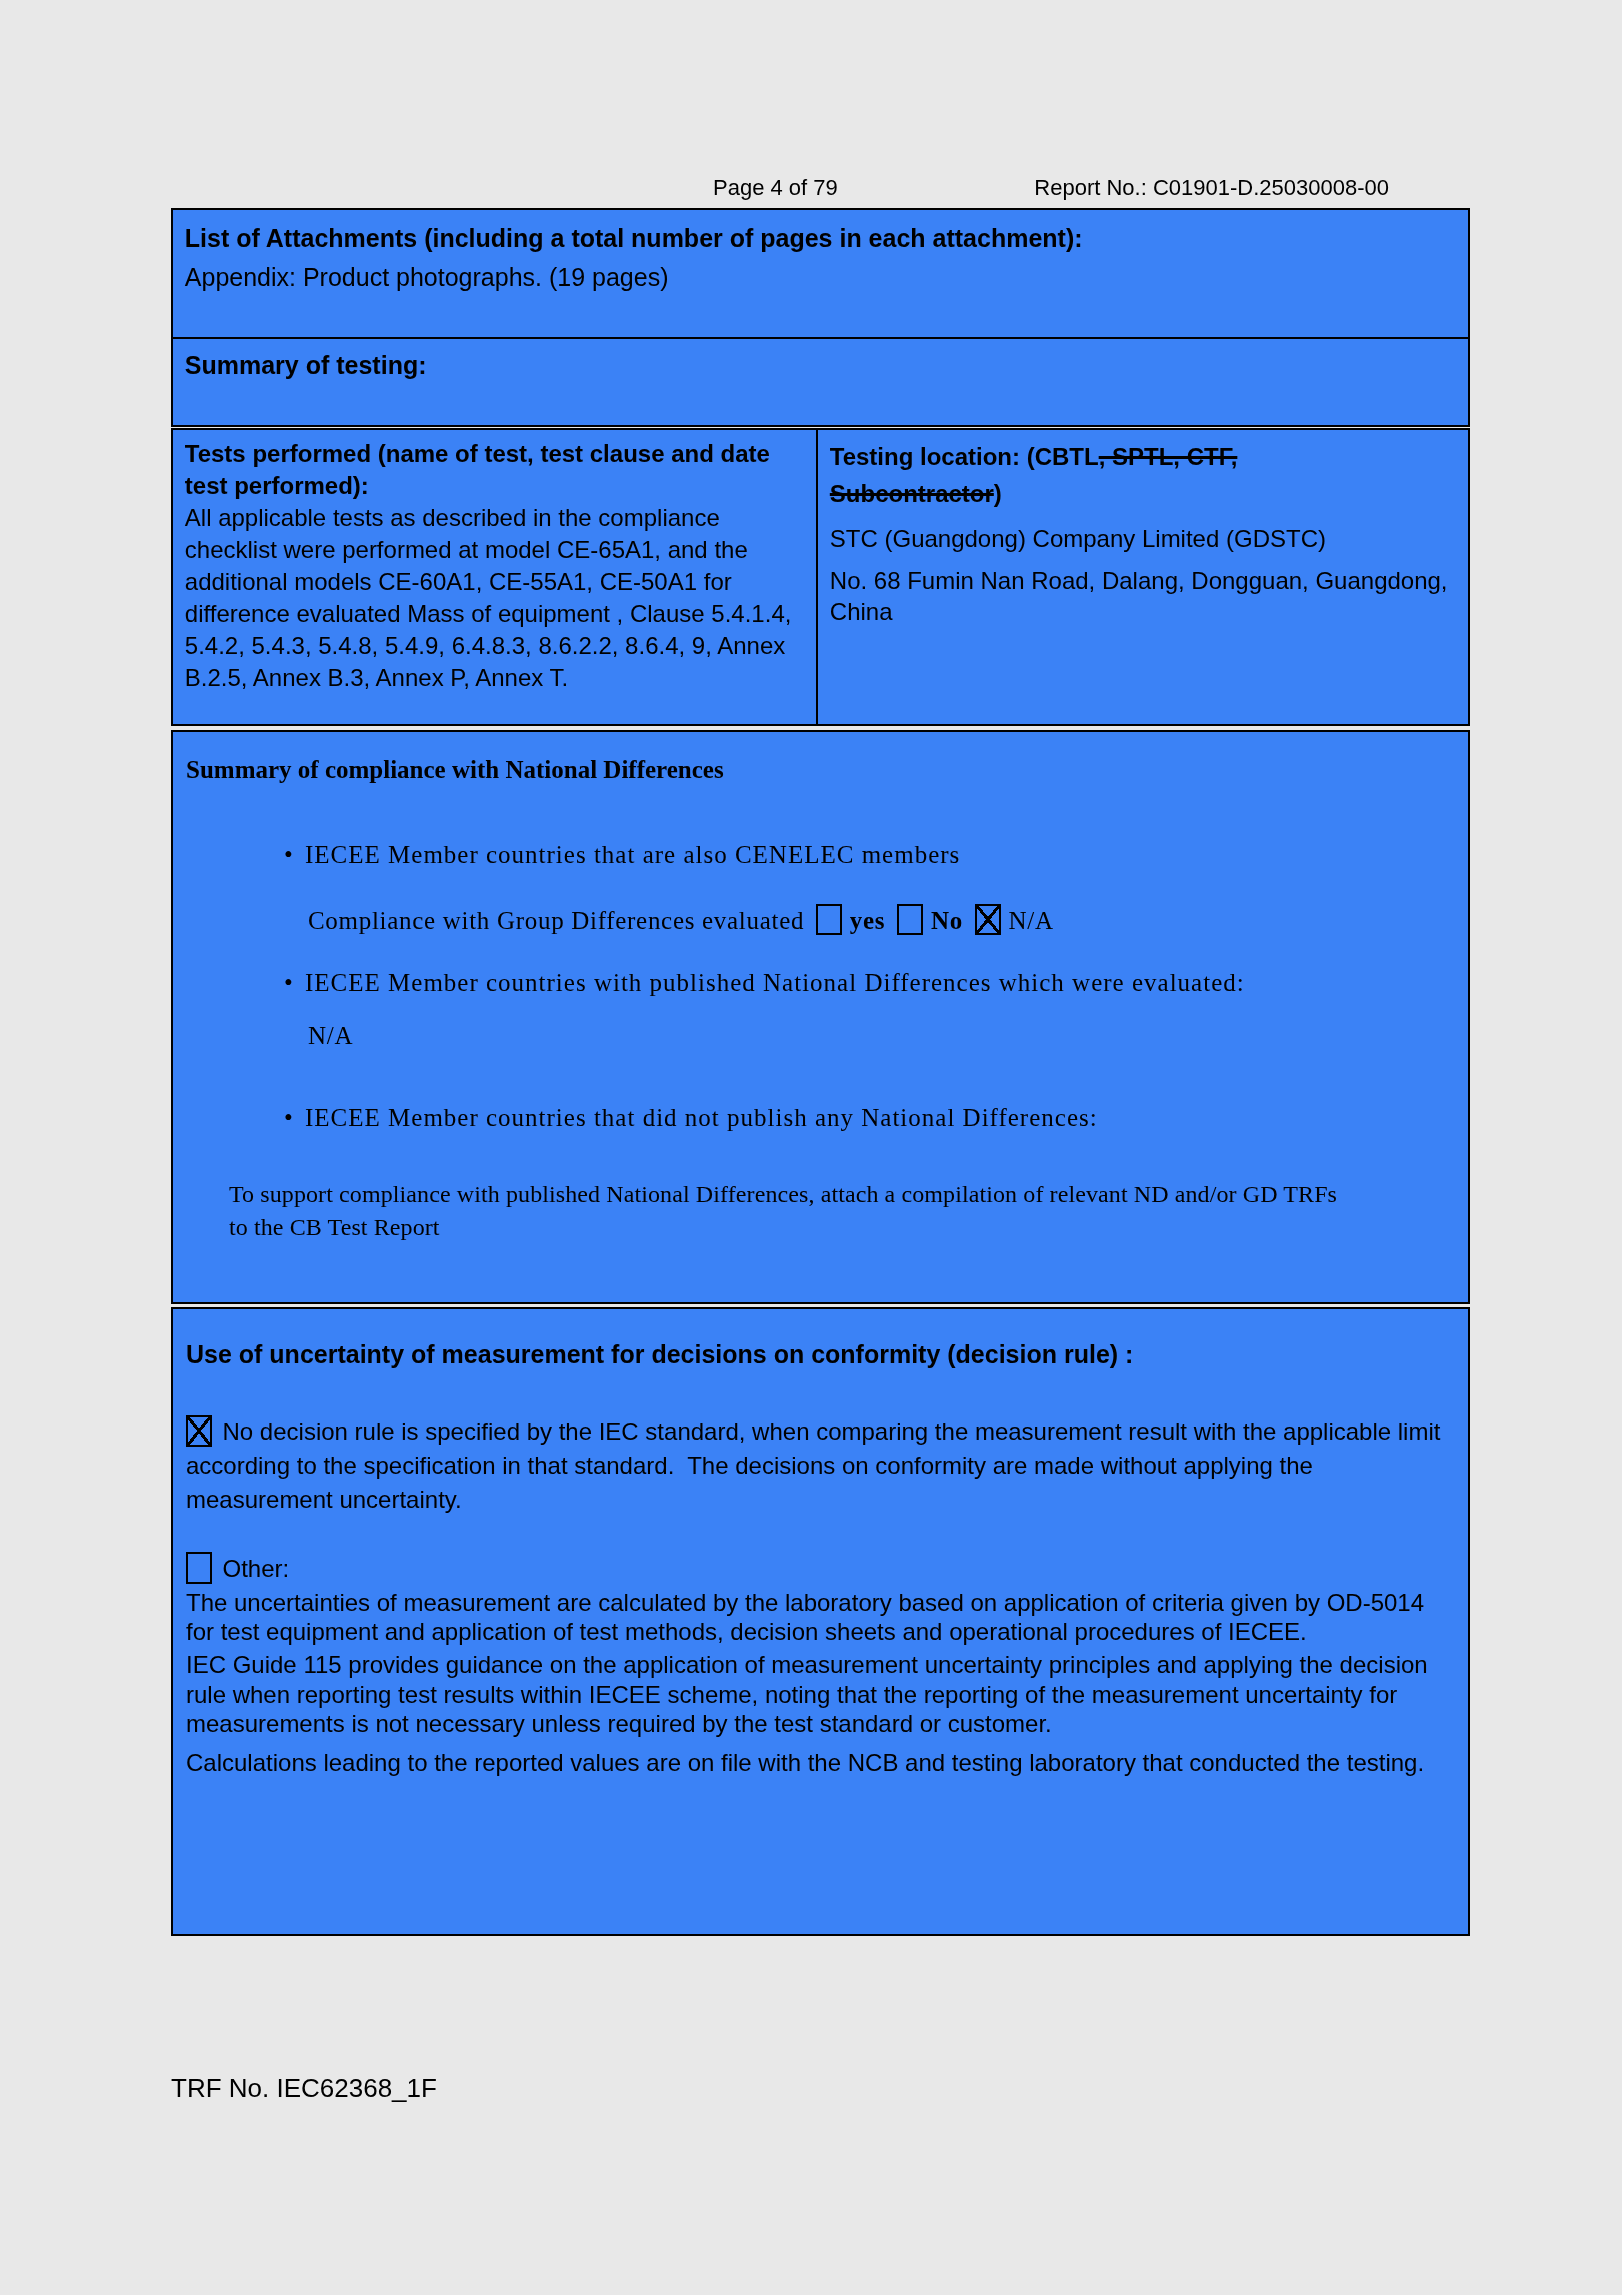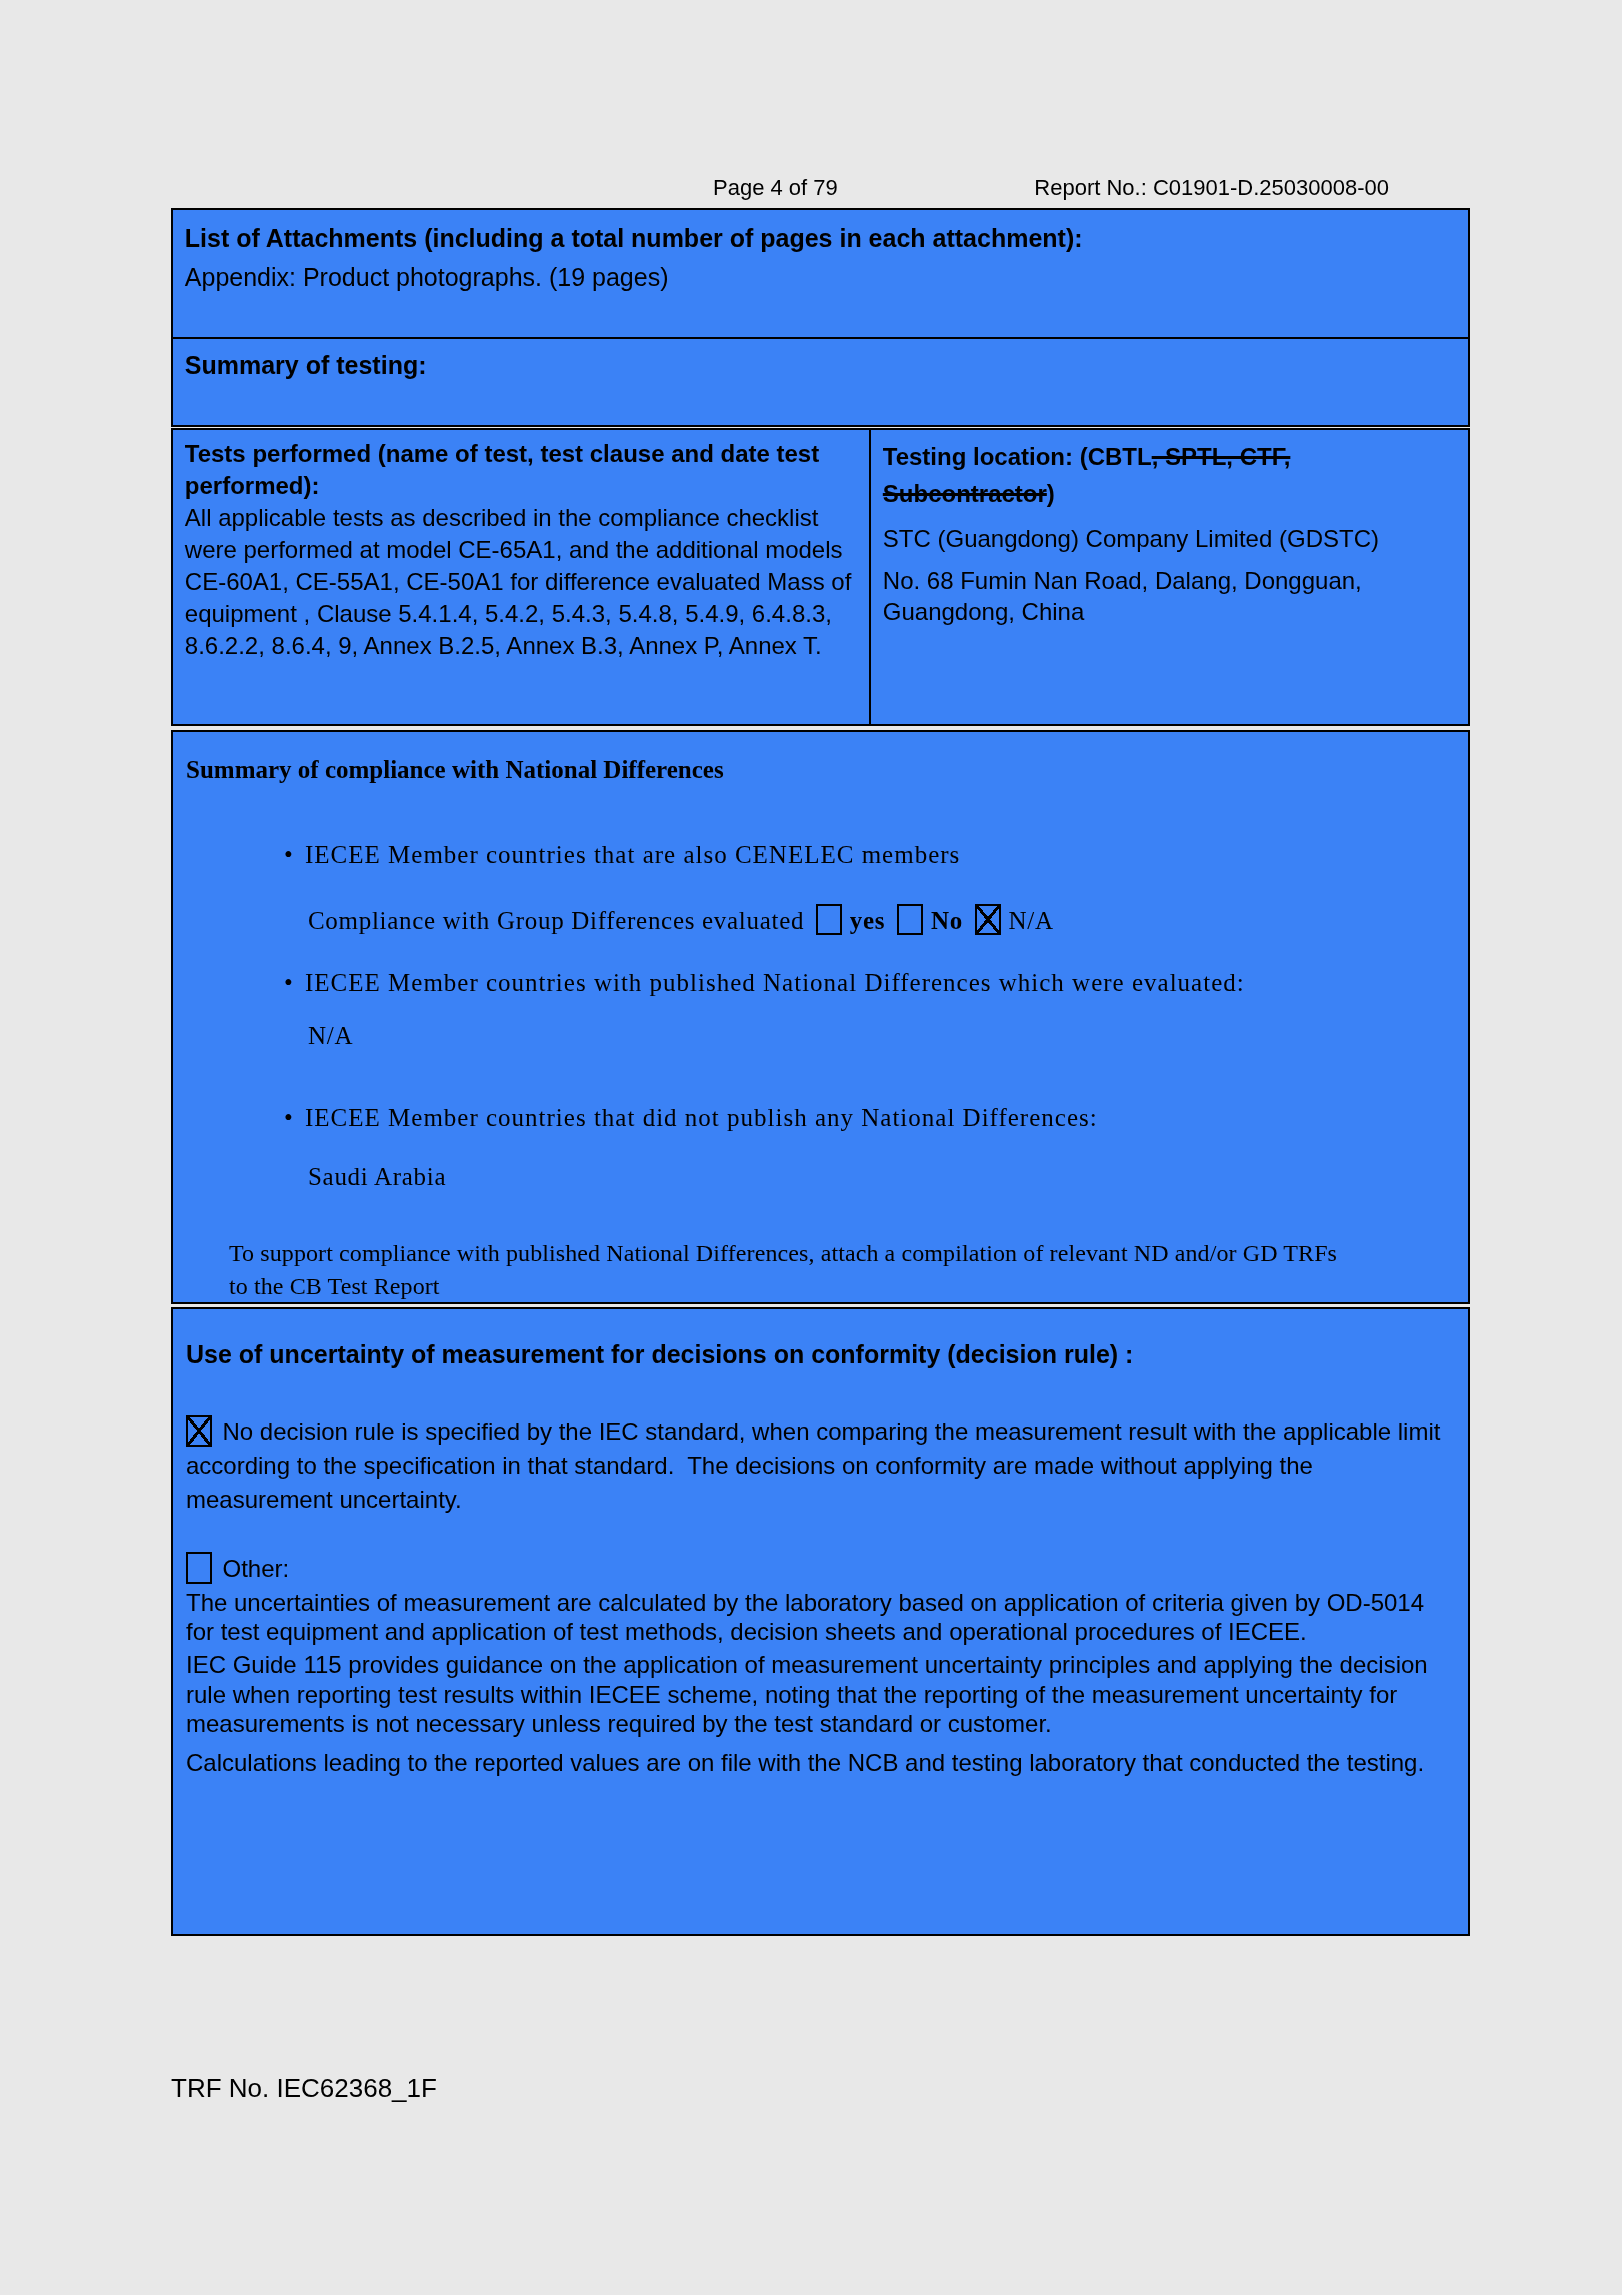--- a/index.html
+++ b/index.html
@@ -24,21 +24,21 @@
   .tbl{border:2px solid #000;box-sizing:border-box;background:#3b82f6;overflow:hidden;}
 
   
   .tableA{height:219px;}
   .rowA1{height:129px;border-bottom:2.6px solid #000;box-sizing:border-box;padding:13.7px 11.8px 0 11.8px;font-size:25px;line-height:29px;}
   .rowA1 .body{margin-top:10.5px;font-weight:normal;}
   .rowA2{height:82px;box-sizing:border-box;padding:12.4px 11.8px 0 11.8px;font-size:25px;line-height:29px;}
 
   
   .tableB{margin-top:1.3px;height:298px;display:flex;}
-  .cellL{width:698px;border-right:2px solid #000;box-sizing:border-box;padding:7.9px 10.5px 0 11.8px;font-size:24px;line-height:32px;}
+  .cellL{width:645px;border-right:2px solid #000;box-sizing:border-box;padding:7.9px 10.5px 0 11.8px;font-size:24px;line-height:32px;}
   .cellL .body{font-weight:normal;}
   .cellR{flex:1;box-sizing:border-box;padding:7.9px 10.5px 0 11.8px;font-size:24px;line-height:31px;}
   .locHeading{line-height:37px;margin-bottom:10.5px;}
   .cellR .company{margin-bottom:11.8px;}
 
   
   .tableC{margin-top:3.3px;height:574px;padding:23px 14.4px 0 13px;box-sizing:border-box;font-size:25px;line-height:29px;font-family:Liberation Serif, serif;}
   .bulletLine{position:relative;padding-left:119px;letter-spacing:1px;}
   .bulletLine::before{content:"\2022";position:absolute;left:98px;top:0;}
   .subLine{padding-left:122px;letter-spacing:0.7px;}
@@ -113,21 +113,20 @@
 
     <div class="bulletLine mB1">IECEE Member countries that are also CENELEC members</div>
     <div class="subLine checkrow mS1">
       <span>Compliance with Group Differences evaluated</span><span class="cb"></span><span class="b">yes</span><span class="cb"></span><span class="b">No</span><span class="cb checked"></span><span>N/A</span>
     </div>
 
     <div class="bulletLine mB2">IECEE Member countries with published National Differences which were evaluated:</div>
     <div class="subLine mS2">N/A</div>
 
     <div class="bulletLine mB3">IECEE Member countries that did not publish any National Differences:</div>
-    <div class="subLine mS3">Saudi Arabia</div>
 
     <div class="note">To support compliance with published National Differences, attach a compilation of relevant ND and/or GD TRFs to the CB Test Report</div>
   </section>
 
   <section class="tbl tableD">
     <div class="b title">Use of uncertainty of measurement for decisions on conformity (decision rule) :</div>
 
     <p class="opt opt1"><span class="cb checked"></span><span>No decision rule is specified by the IEC standard, when comparing the measurement result with the applicable limit according to the specification in that standard.&nbsp; The decisions on conformity are made without applying the measurement uncertainty.</span></p>
 
     <p class="opt opt2"><span class="cb"></span><span>Other:</span></p>

